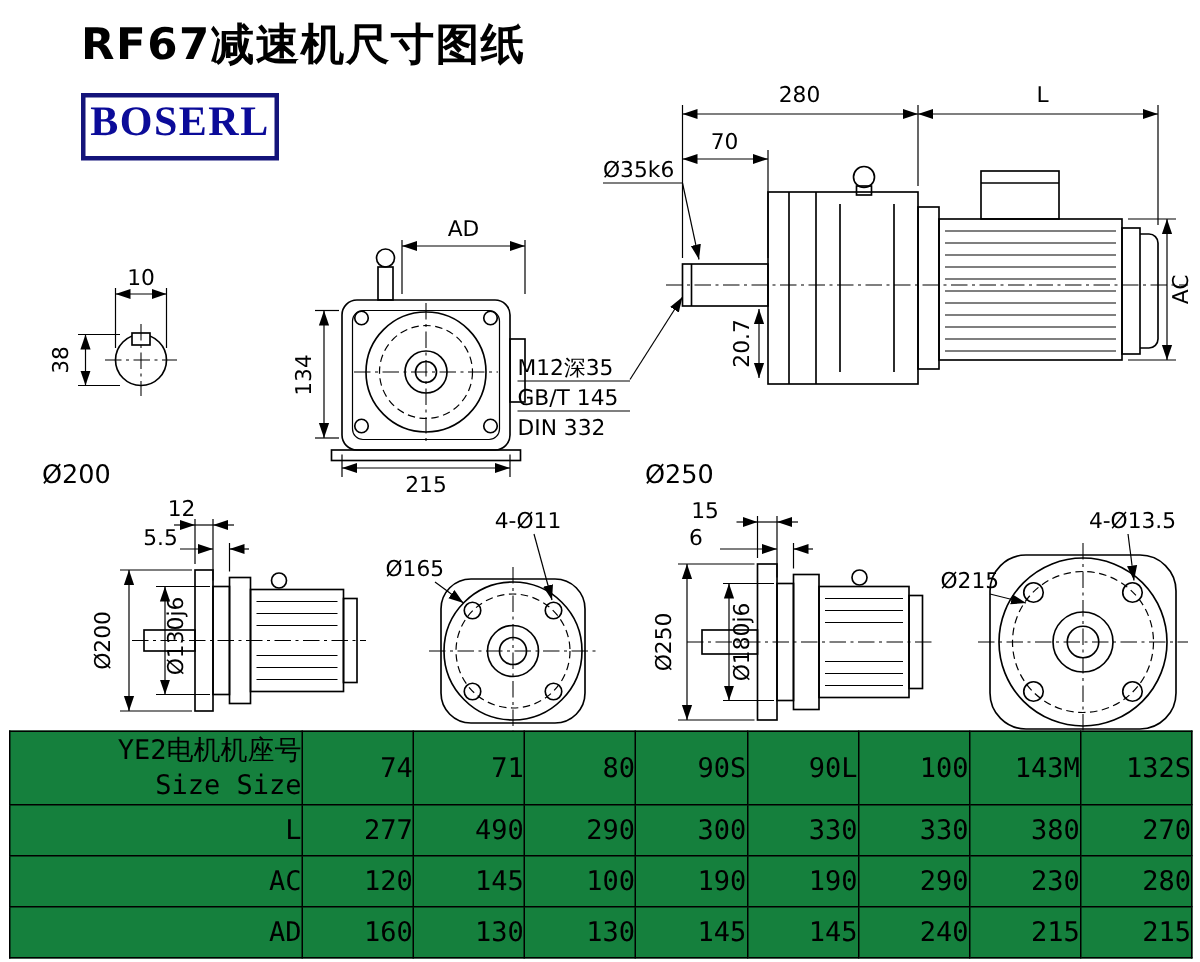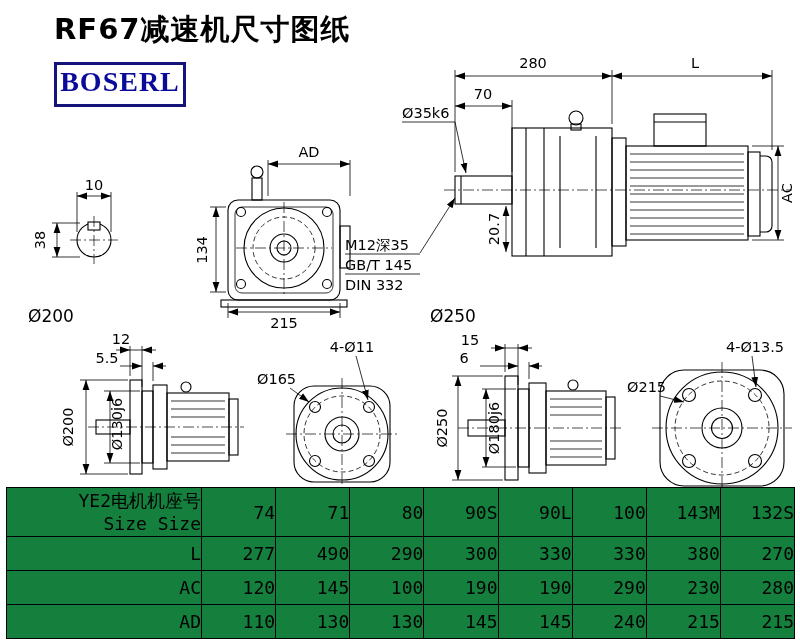--- a/index.html
+++ b/index.html
@@ -287,21 +287,21 @@
     <td>145</td>
     <td>100</td>
     <td>190</td>
     <td>190</td>
     <td>290</td>
     <td>230</td>
     <td>280</td>
   </tr>
   <tr class="data-row">
     <td>AD</td>
-    <td>110</td>
+    <td>160</td>
     <td>130</td>
     <td>130</td>
     <td>145</td>
     <td>145</td>
     <td>240</td>
     <td>215</td>
     <td>215</td>
   </tr>
   </tbody>
 </table>

